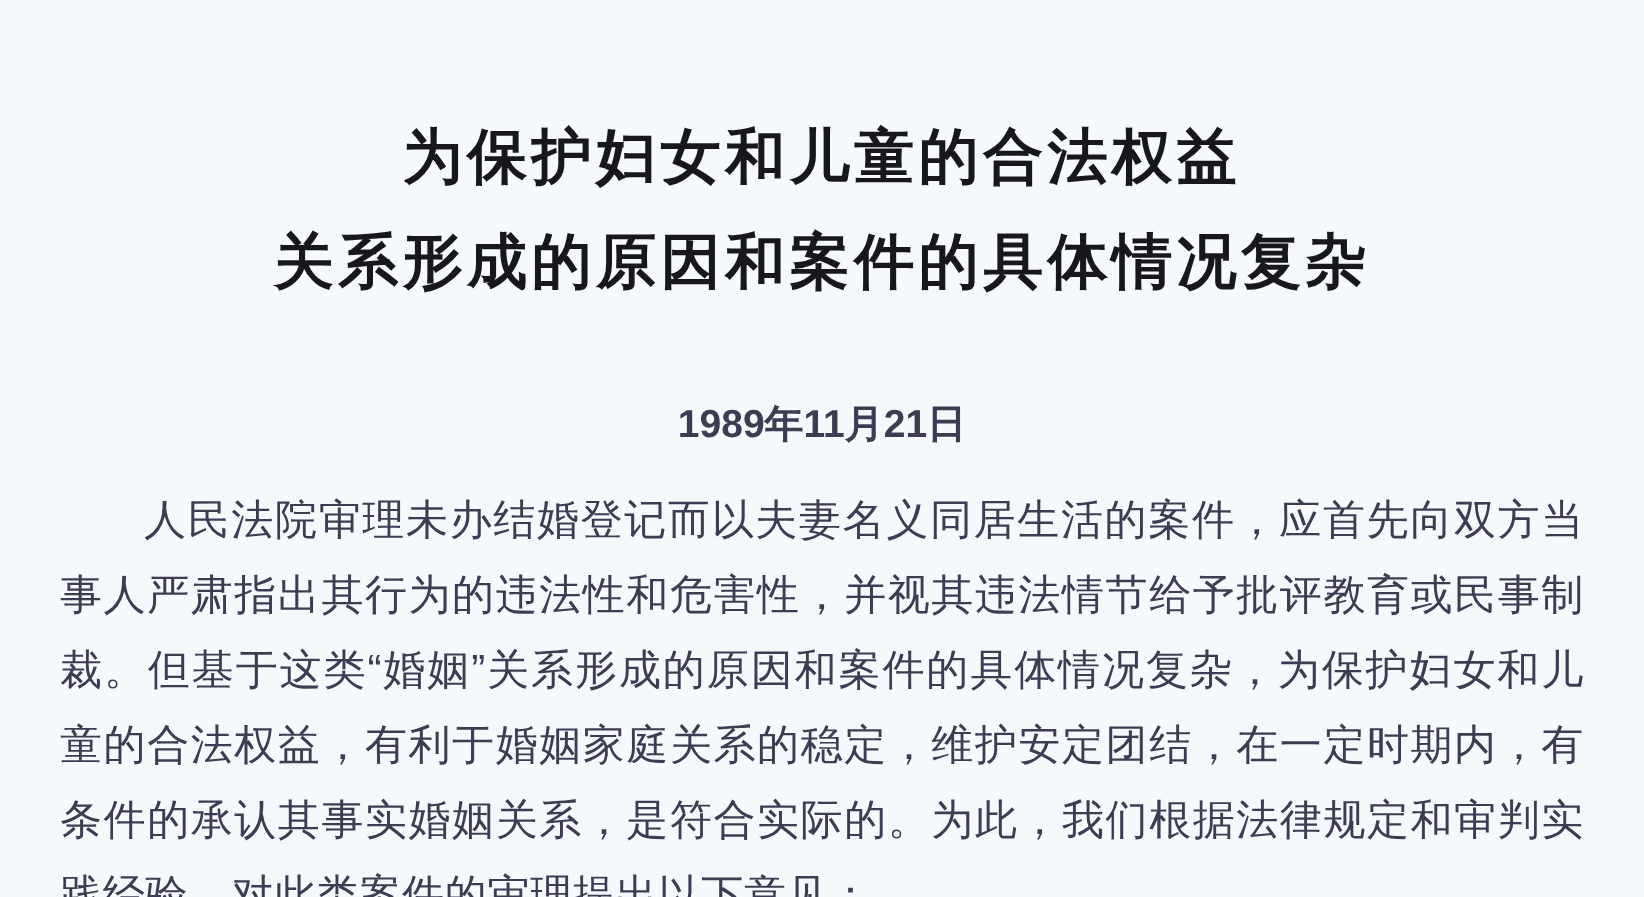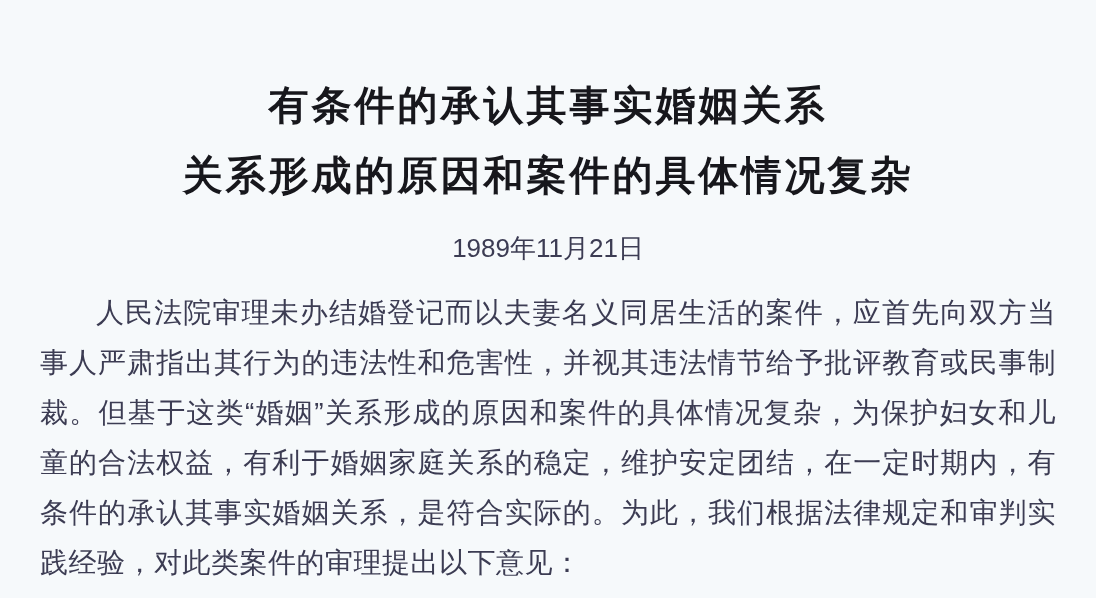--- a/index.html
+++ b/index.html
@@ -26,44 +26,44 @@
     font-size: 40px;
     font-weight: 700;
     letter-spacing: 3px;
     line-height: 70px;
     color: var(--title-text, #17171c);
   }
   .doc-title .title-line {
     display: block;
   }
   .doc-date {
-    margin-top: 21px;
+    margin-top: 55px;
     text-align: center;
     font-size: 26px;
-    font-weight: 400;
+    font-weight: 700;
     color: var(--body-text, #3c3c53);
   }
   .doc-paragraph {
     margin: 22px 0 0 0;
     font-size: 28px;
     line-height: 50px;
     letter-spacing: 0.5px;
     color: var(--body-text, #3c3c53);
     text-align: justify;
     text-indent: 2em;
     word-break: break-all;
   }
 </style>
 </head>
 <body>
 
 <div class="page">
 
   <h1 class="doc-title">
-    <span class="title-line">有条件的承认其事实婚姻关系</span>
+    <span class="title-line">为保护妇女和儿童的合法权益</span>
     <span class="title-line">关系形成的原因和案件的具体情况复杂</span>
   </h1>
 
   <div class="doc-date">1989年11月21日</div>
 
   <p class="doc-paragraph">人民法院审理未办结婚登记而以夫妻名义同居生活的案件，应首先向双方当事人严肃指出其行为的违法性和危害性，并视其违法情节给予批评教育或民事制裁。但基于这类“婚姻”关系形成的原因和案件的具体情况复杂，为保护妇女和儿童的合法权益，有利于婚姻家庭关系的稳定，维护安定团结，在一定时期内，有条件的承认其事实婚姻关系，是符合实际的。为此，我们根据法律规定和审判实践经验，对此类案件的审理提出以下意见：</p>
 
 </div>
 
 </body></html>

